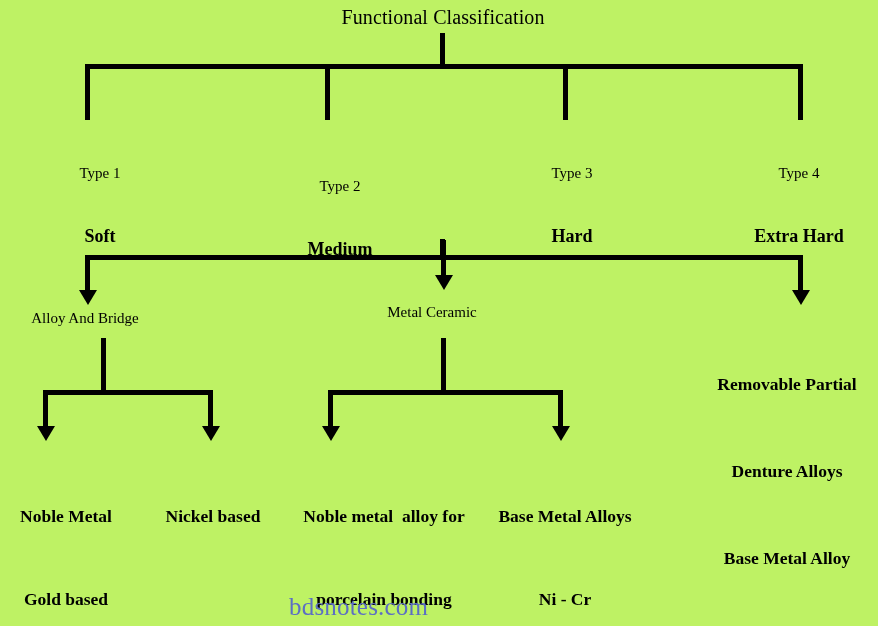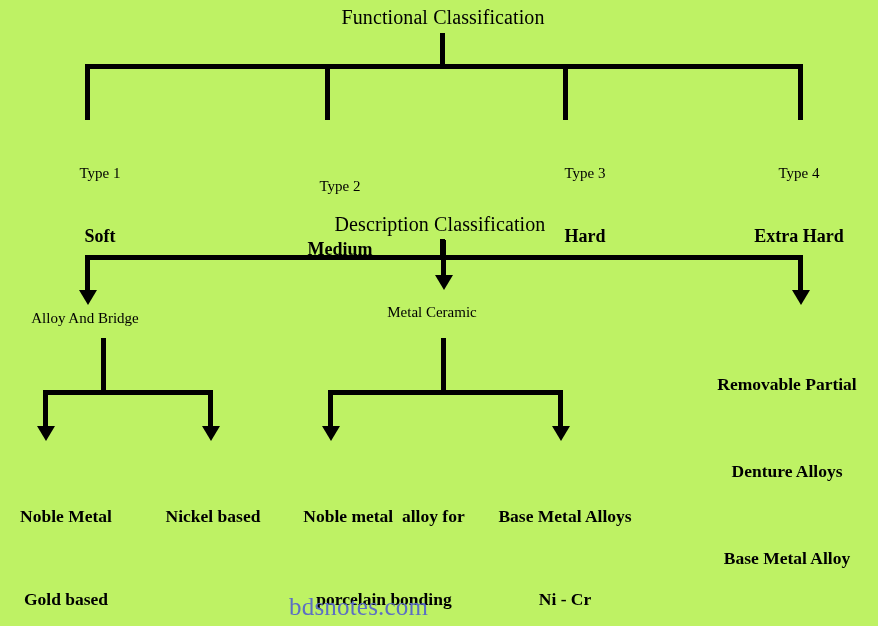--- a/index.html
+++ b/index.html
@@ -89,31 +89,30 @@
   <div class="node" style="left:25px; top:122px; width:150px;">
     <div class="lbl-reg">Type 1</div>
     <div class="lbl-bold">Soft</div>
   </div>
 
   <div class="node" style="left:265px; top:135px; width:150px;">
     <div class="lbl-reg">Type 2</div>
     <div class="lbl-bold">Medium</div>
   </div>
 
-  <div class="node" style="left:510px; top:122px; width:150px;">
+  <div class="node" style="left:497px; top:122px; width:150px;">
     <div class="lbl-reg">Type 3</div>
     <div class="lbl-bold">Hard</div>
   </div>
 
   <div class="node" style="left:711px; top:122px; width:176px;">
     <div class="lbl-reg">Type 4</div>
     <div class="lbl-bold">Extra Hard</div>
   </div>
 
-  <div class="node title" style="left:240px; top:211px; width:400px;">Description Classification</div>
 
   <div class="vline" style="left:440px; top:239px; height:20px;"></div>
 
   <div class="hline" style="left:85px; top:255px; width:718px;"></div>
 
   <div class="vline" style="left:85px; top:255px; height:37px;"></div>
   <div class="arrowhead" style="left:78.5px; top:290px;"></div>
 
   <div class="vline" style="left:441px; top:240px; height:37px;"></div>
   <div class="arrowhead" style="left:434.5px; top:275px;"></div>

